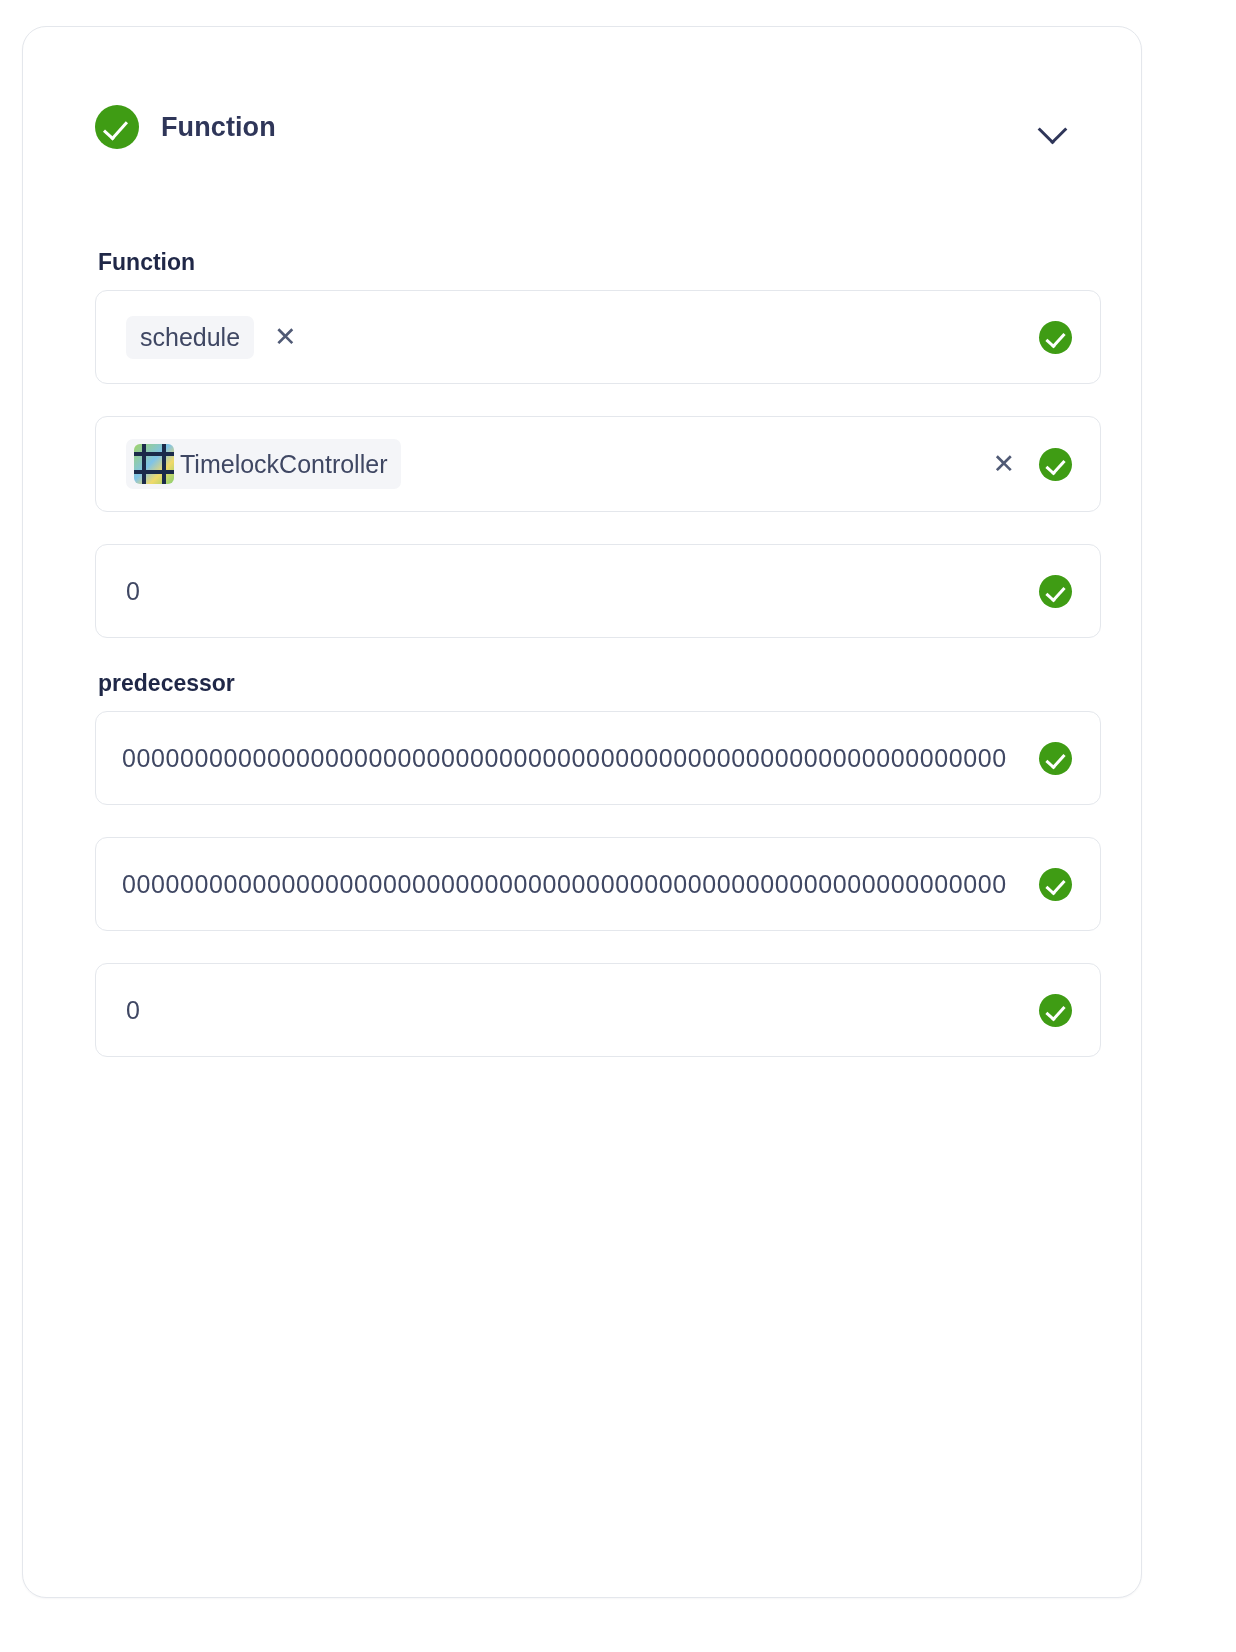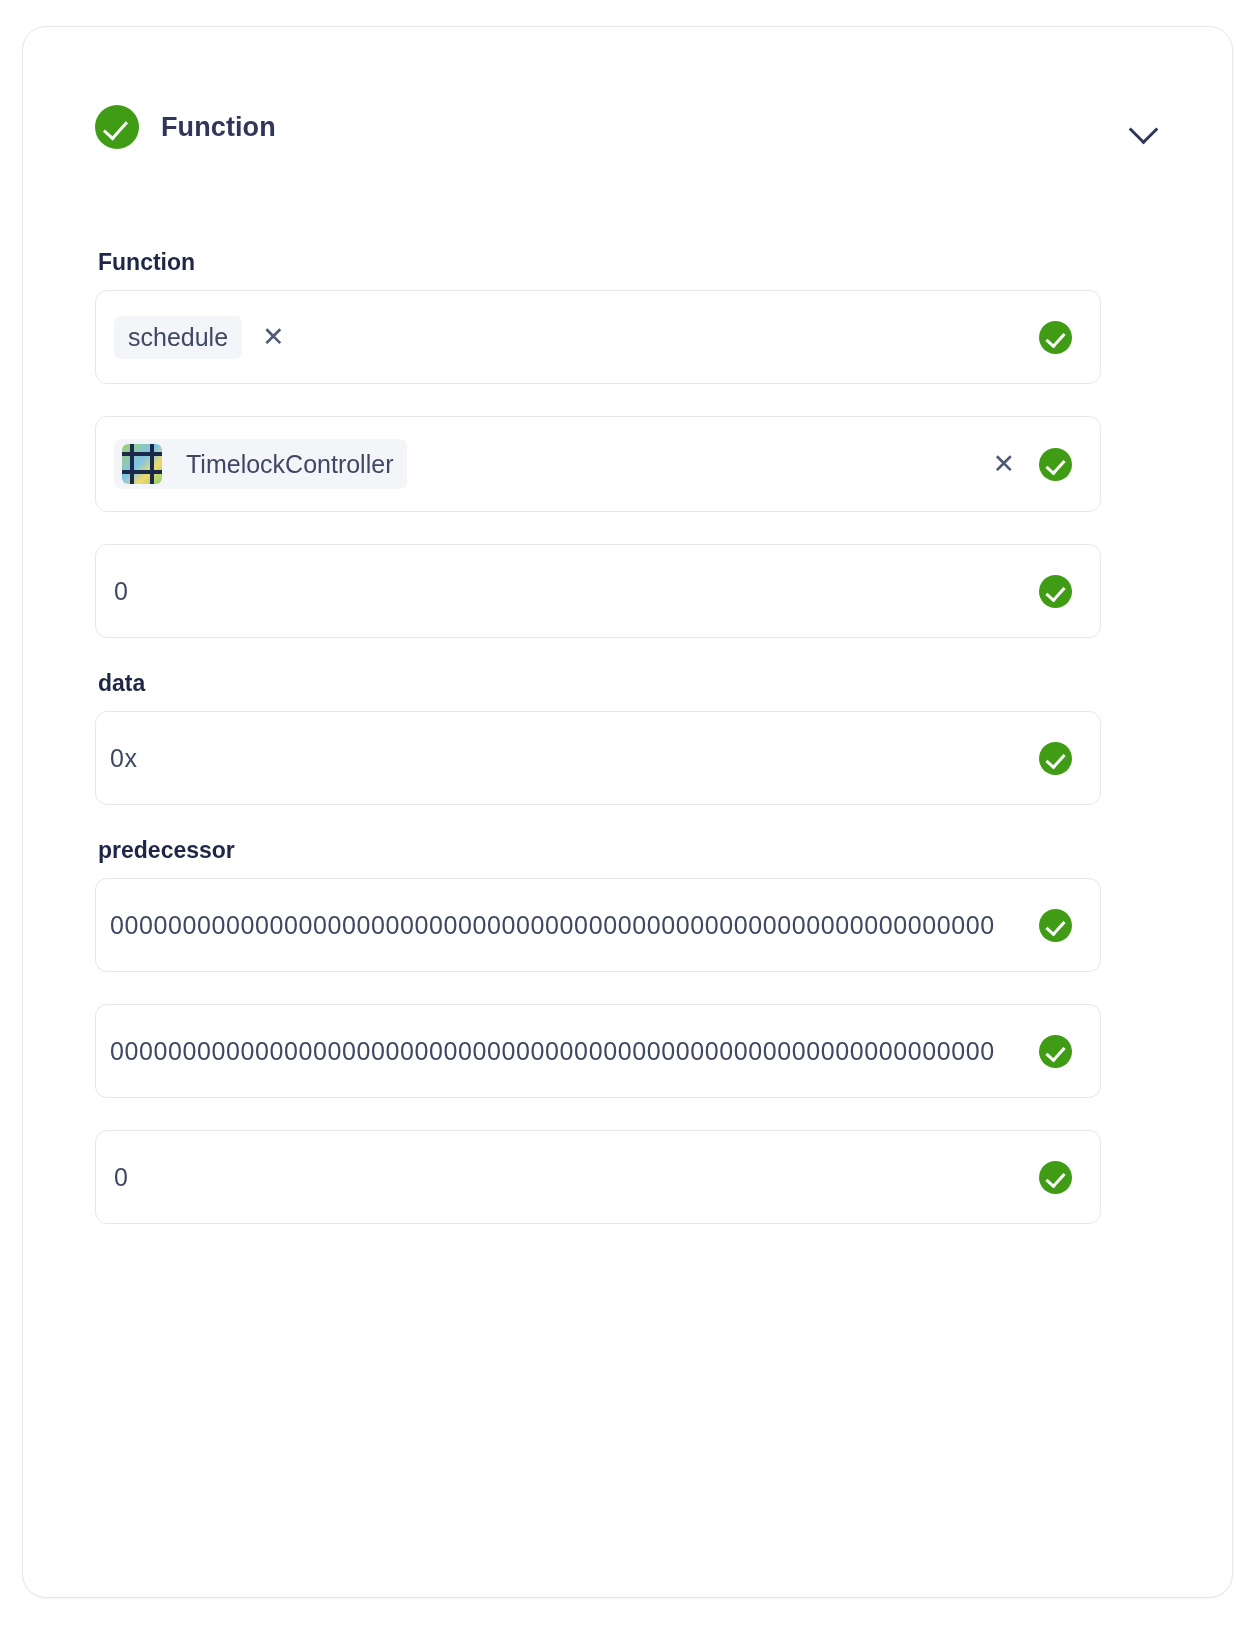--- a/index.html
+++ b/index.html
@@ -11,21 +11,21 @@
     width: 1236px;
     height: 1652px;
     font-family: "Liberation Sans", sans-serif;
     -webkit-font-smoothing: antialiased;
   }
 
   .card {
     position: absolute;
     left: 22px;
     top: 26px;
-    width: 1211px;
+    width: 1120px;
     height: 1572px;
     box-sizing: border-box;
     background: #ffffff;
     border: 1px solid #e4e7ec;
     border-radius: 24px;
     box-shadow: 0 1px 2px rgba(16,24,40,0.04);
   }
 
   
   .card-header {
@@ -123,21 +123,21 @@
   .input-box {
     position: relative;
     box-sizing: border-box;
     width: 100%;
     height: 94px;
     background: #ffffff;
     border: 1px solid #e4e7ec;
     border-radius: 12px;
     display: flex;
     align-items: center;
-    padding: 0 28px 0 18px;
+    padding: 0 28px 0 30px;
     overflow: hidden;
   }
   .input-box.tall { height: 96px; }
 
   .input-text {
     font-size: 25px;
     color: #3f4763;
     white-space: nowrap;
     overflow: hidden;
     flex: 1;
@@ -172,21 +172,21 @@
     border-radius: 6px;
     margin-right: 2px;
     flex: 0 0 auto;
     background:
       linear-gradient(90deg, transparent 0 8px, #1b2a4a 8px 12px, transparent 12px 28px, #1b2a4a 28px 32px, transparent 32px),
       linear-gradient(180deg, transparent 0 8px, #1b2a4a 8px 12px, transparent 12px 26px, #1b2a4a 26px 30px, transparent 30px),
       linear-gradient(135deg, #9fd36a 0%, #7fc3e8 45%, #f0d96a 70%, #8ad06f 100%);
   }
   .chip.with-avatar {
     padding: 5px 14px 5px 8px;
-    gap: 22px;
+    gap: 4px;
   }
 
   .x-btn {
     font-size: 27px;
     color: #505a75;
     line-height: 1;
     cursor: pointer;
     padding: 0 6px;
     flex: 0 0 auto;
     font-family: "Liberation Sans", sans-serif;
@@ -245,29 +245,20 @@
 
     <div class="field-block">
       <div class="input-box">
         <span class="input-text">0</span>
         <div class="right-icons">
           <span class="check small"></span>
         </div>
       </div>
     </div>
 
-    <div class="field-block">
-      <div class="field-label">data</div>
-      <div class="input-box">
-        <span class="input-text mono-wide">0x</span>
-        <div class="right-icons">
-          <span class="check small"></span>
-        </div>
-      </div>
-    </div>
 
     <div class="field-block">
       <div class="field-label">predecessor</div>
       <div class="input-box">
         <span class="input-text mono-wide">0000000000000000000000000000000000000000000000000000000000000</span>
         <div class="right-icons">
           <span class="check small"></span>
         </div>
       </div>
     </div>

